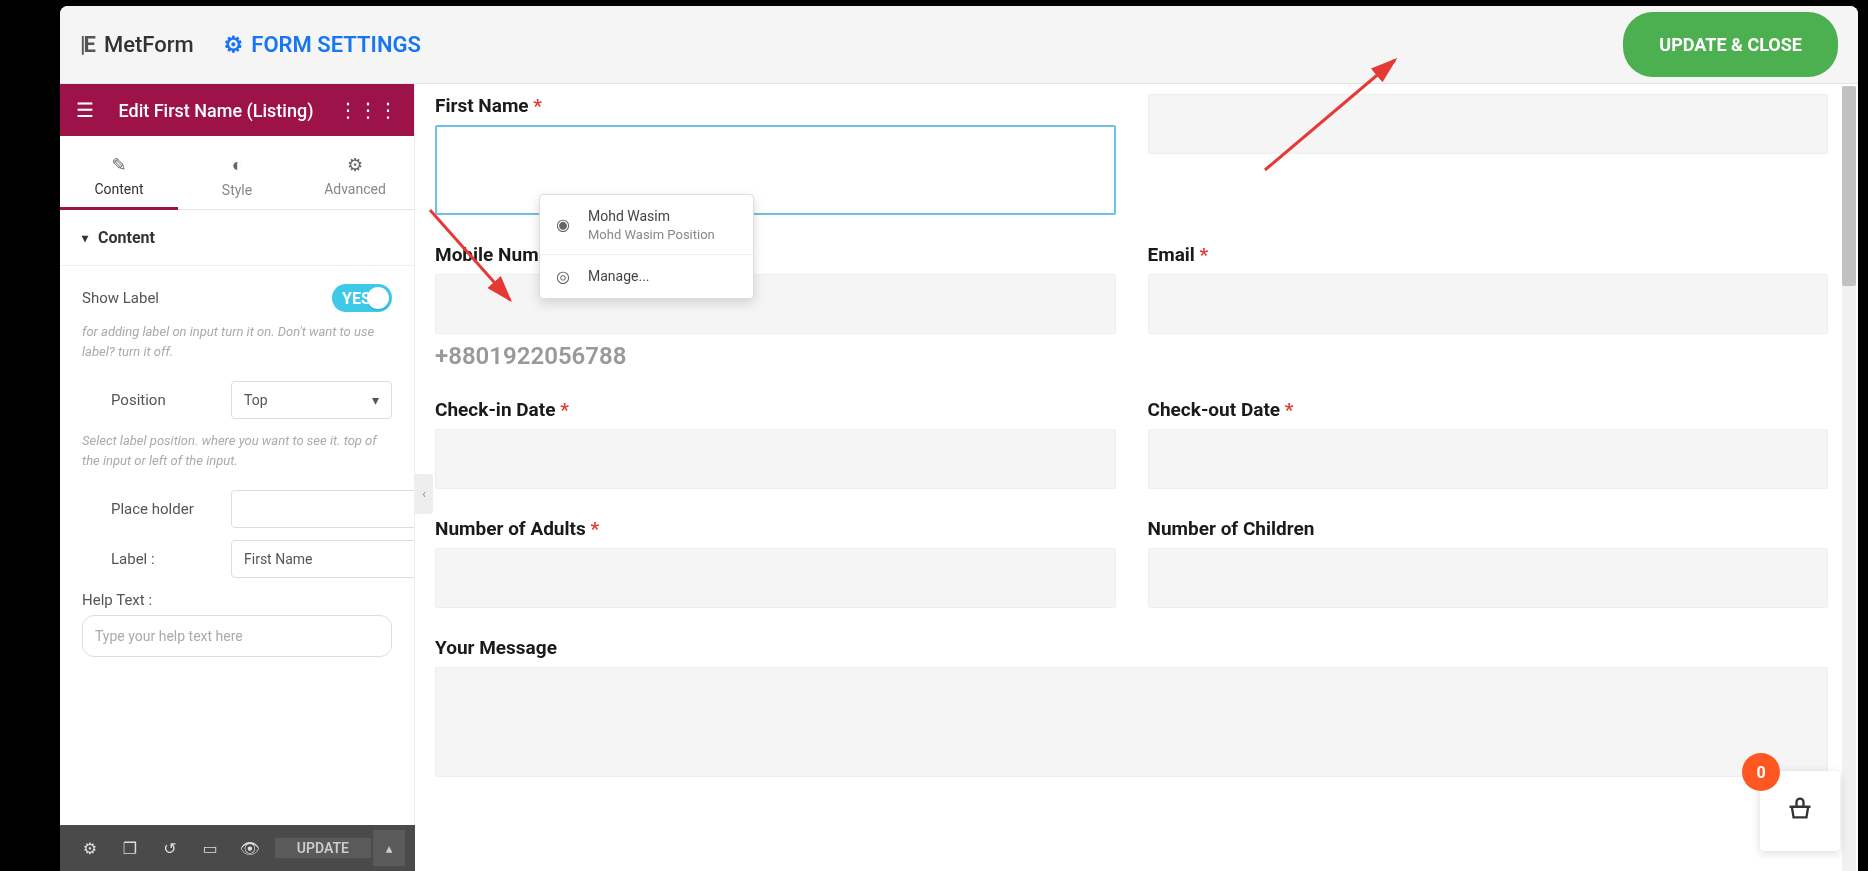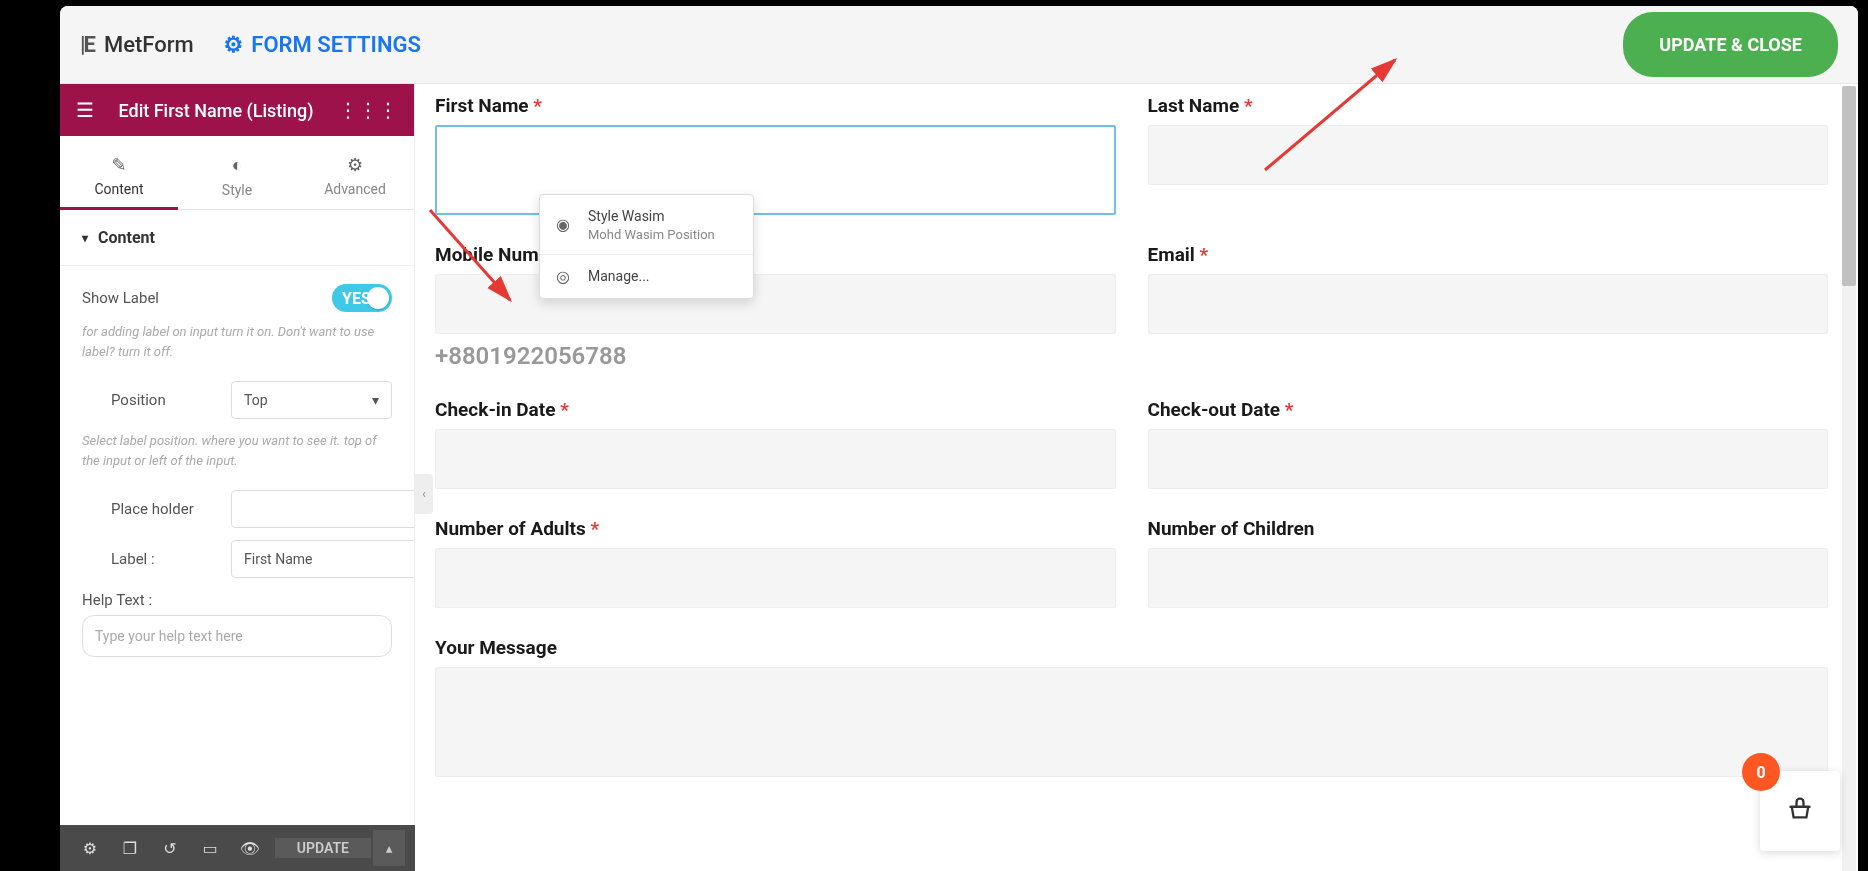--- a/index.html
+++ b/index.html
@@ -158,21 +158,20 @@
     </div>
 
     <div class="canvas">
       <div class="collapse-tab">‹</div>
       <div class="form-grid">
         <div class="form-field">
           <div class="field-title"><span>First Name</span> <span class="req">*</span></div>
           <div class="field-box selected"></div>
         </div>
         <div class="form-field">
-          <div class="field-title"><span>Last Name</span> <span class="req">*</span></div>
           <div class="field-box"></div>
         </div>
         <div class="form-field">
           <div class="field-title"><span>Mobile Number</span> <span class="req">*</span></div>
           <div class="field-box"></div>
           <div class="phone-hint">+8801922056788</div>
         </div>
         <div class="form-field">
           <div class="field-title"><span>Email</span> <span class="req">*</span></div>
           <div class="field-box"></div>
@@ -214,21 +213,21 @@
 
   <div class="scrollbar">
     <div class="scrollbar-thumb"></div>
   </div>
 </div>
 
 <div class="autofill">
   <div class="autofill-row">
     <span class="autofill-icon">◉</span>
     <div>
-      <div class="autofill-text">Style Wasim</div>
+      <div class="autofill-text">Mohd Wasim</div>
       <div class="autofill-sub">Mohd Wasim Position</div>
     </div>
   </div>
   <div class="autofill-row bordered">
     <span class="autofill-icon">◎</span>
     <div class="autofill-text">Manage...</div>
   </div>
 </div>
 
 <div class="cart-widget">

